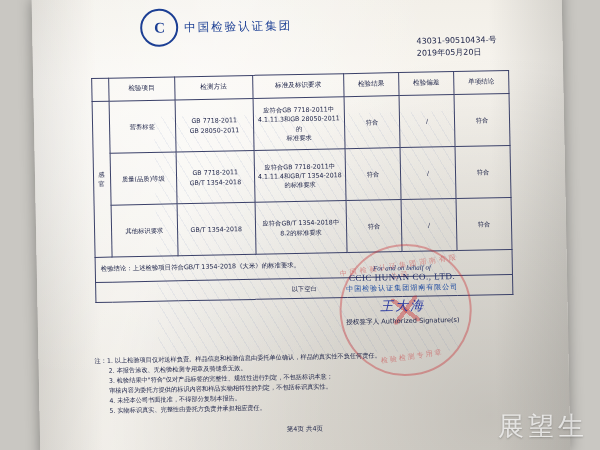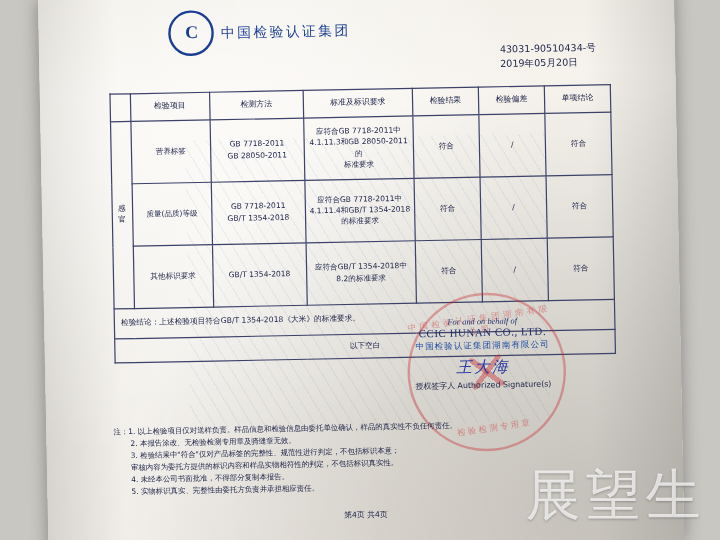--- a/index.html
+++ b/index.html
@@ -235,21 +235,21 @@
     font-size: 6.5px;
     color: #1b2146;
     font-family: "DejaVu Sans", sans-serif;
   }
 
   
   .watermark {
     position: absolute;
     right: 12px;
     bottom: 6px;
-    font-size: 46px;
+    font-size: 26px;
     color: rgba(255,255,255,0.72);
     font-family: "DejaVu Sans", sans-serif;
     letter-spacing: 4px;
     text-shadow: 0 1px 2px rgba(0,0,0,0.25);
     pointer-events: none;
   }
   
   .security {
     position: absolute;
     left: 120px; top: 120px;

